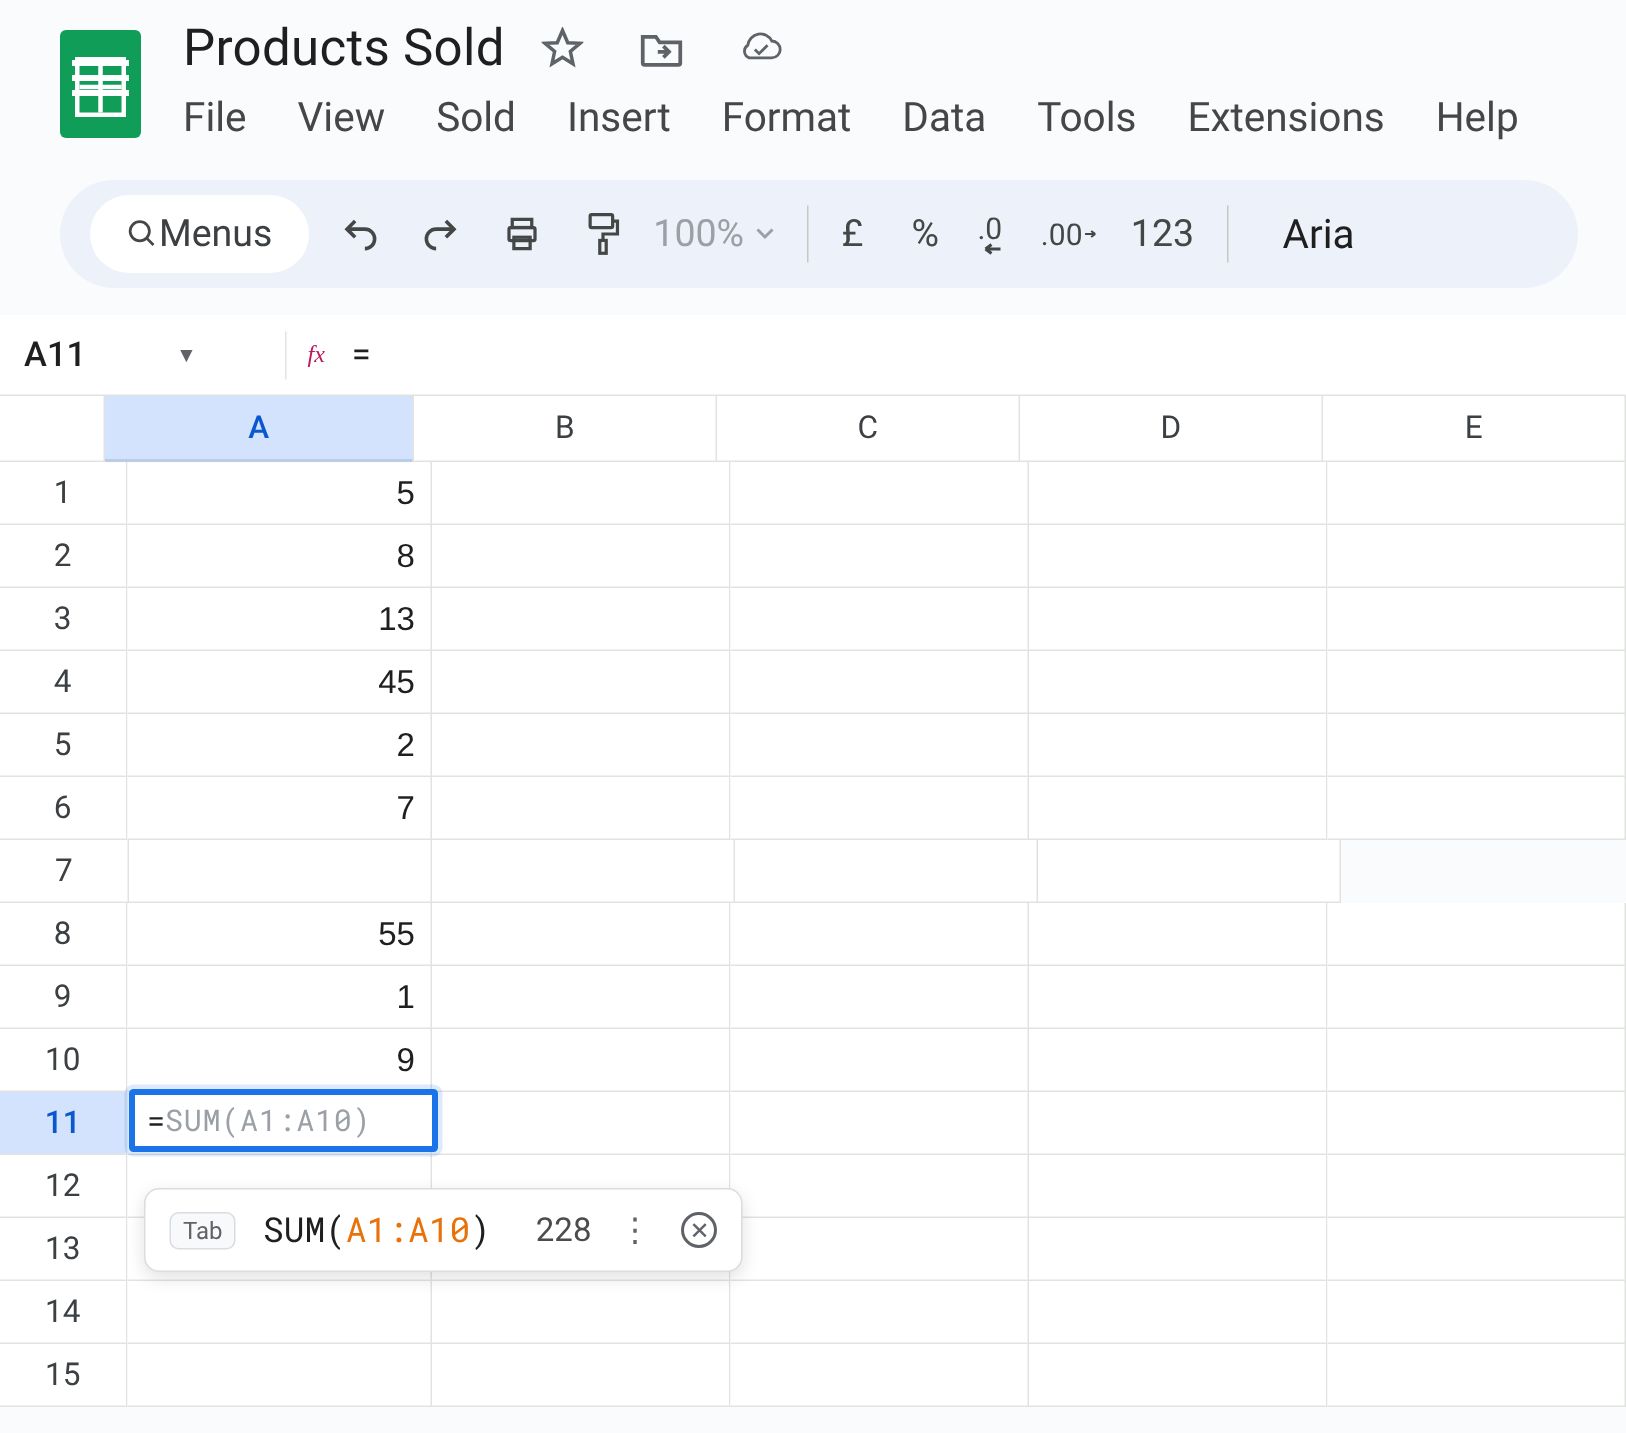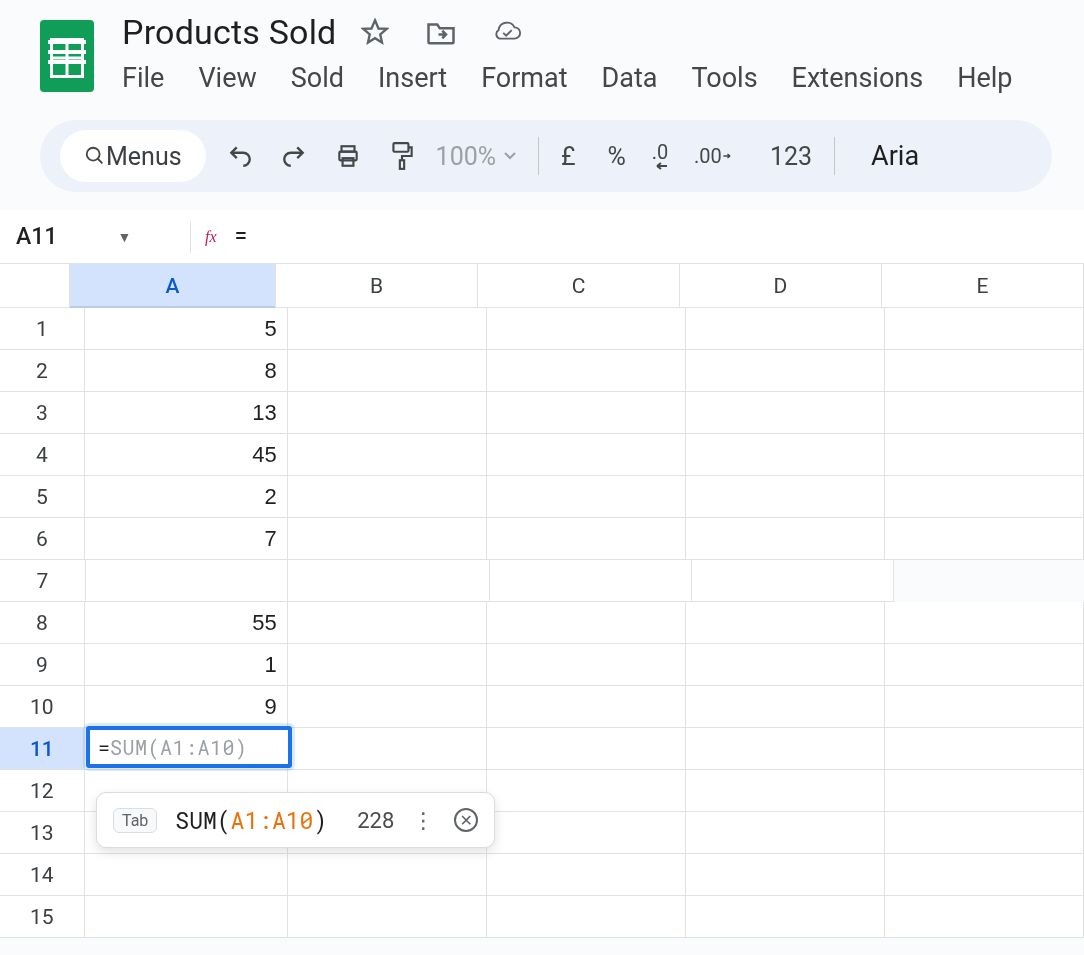--- a/index.html
+++ b/index.html
@@ -167,21 +167,21 @@
      <svg width="18" height="8" viewBox="0 0 18 8">
           <path d="M6 4h10M6 4l4-3M6 4l4 3" fill="none" stroke="#444746" stroke-width="2"></path>
         </svg>
   </div>
   <div class="tool-ic" style="flex-direction:row;line-height:1">
      <span style="font-size:20px;color:#444746">.00</span>
      <svg width="18" height="8" viewBox="0 0 18 8">
           <path d="M2 4h10M12 4l-4-3M12 4l-4 3" fill="none" stroke="#444746" stroke-width="2"></path>
         </svg>
   </div>
-  <div class="tool-dark" style="margin-left:22px">123</div>
+  <div class="tool-dark" style="margin-left:6px">123</div>
   <div class="tool-sep"></div>
   <div class="tool-font">Aria</div>
 </div>
 
 <div class="fxrow">
   <div class="namebox">
     <span>A11</span>
     <span class="caret">▼</span>
   </div>
   <div class="fxsep"></div>

